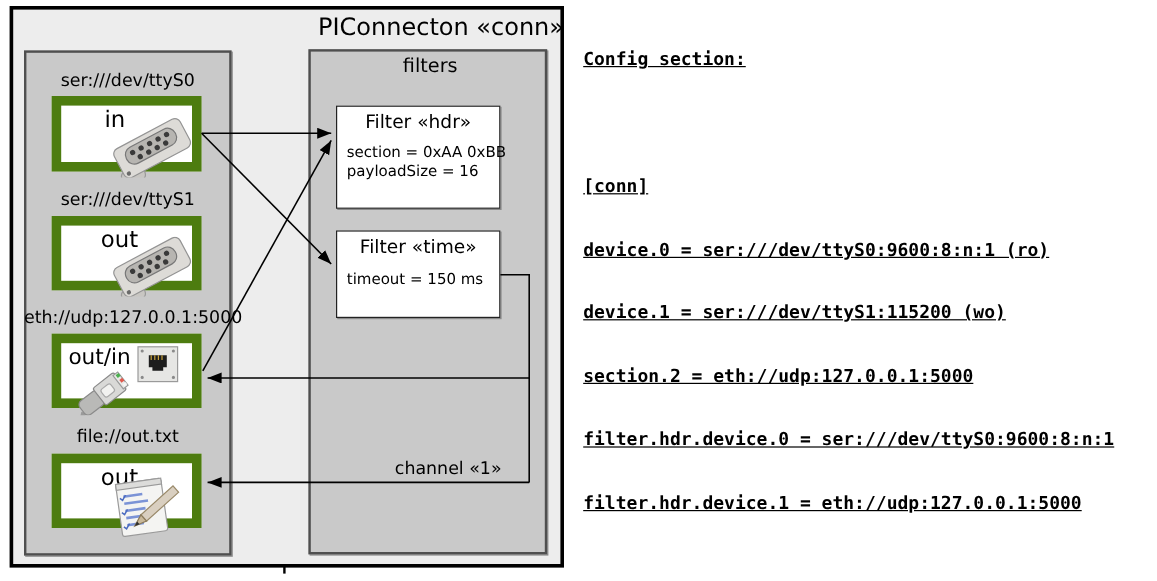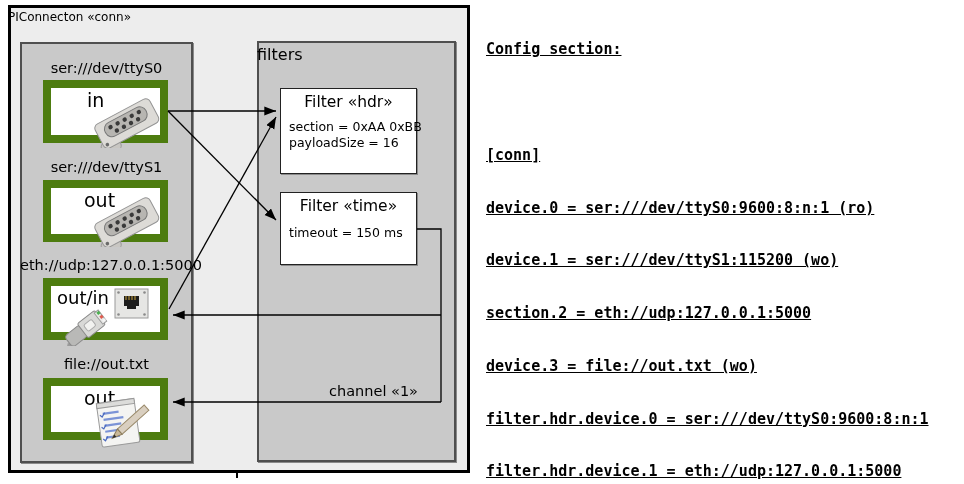--- a/index.html
+++ b/index.html
@@ -2,27 +2,27 @@
 <html><head>
 <meta charset="utf-8">
 <style>
   html,body{margin:0;padding:0;background:#fff;}
   .stage{position:relative;width:964px;height:484px;background:#fff;overflow:hidden;
          font-family:"DejaVu Sans",sans-serif;color:#000;}
   .abs{position:absolute;box-sizing:border-box;}
 
   
   .outer-box{left:8px;top:5px;width:462px;height:468px;background:#ededed;border:3px solid #000;}
-  .outer-title{left:8px;top:10px;width:462px;text-align:left;font-size:12px;}
+  .outer-title{left:8px;top:10px;width:462px;text-align:right;font-size:20px;}
 
   
   .group{background:#c9c9c9;border:2px solid #4f4f4f;box-shadow:1px 1px 0 #8a8a8a;}
   .devices-group{left:20px;top:42px;width:173px;height:421px;}
   .filters-group{left:257px;top:41px;width:199px;height:421px;}
-  .filters-title{left:257px;top:45px;width:203px;font-size:16px;}
+  .filters-title{left:257px;top:45px;width:203px;text-align:center;font-size:16px;}
 
   
   .dev-label{left:20px;width:173px;text-align:center;font-size:14.5px;white-space:nowrap;}
   .dev-box{left:43px;width:125px;height:62px;background:#fff;border:8px solid #4d7c0f;}
   .dir-label{position:absolute;top:1px;font-size:19px;line-height:22px;}
 
   
   .filter-box{left:280px;width:137px;background:#fff;border:1px solid #222;box-shadow:1px 1px 0 #8a8a8a;}
   .filter-title{position:absolute;left:0;top:4px;width:100%;text-align:center;font-size:15.5px;}
   .filter-props{position:absolute;left:8px;font-size:12.5px;line-height:16px;white-space:nowrap;}
@@ -173,21 +173,20 @@
 
   <div class="abs bottom-tick"></div>
 
   <div class="abs config">
     <div class="config-line">Config section:</div>
     <div class="config-line"></div>
     <div class="config-line">[conn]</div>
     <div class="config-line">device.0 = ser:///dev/ttyS0:9600:8:n:1 (ro)</div>
     <div class="config-line">device.1 = ser:///dev/ttyS1:115200 (wo)</div>
     <div class="config-line">section.2 = eth://udp:127.0.0.1:5000</div>
-    <div class="config-line">device.3 = file://out.txt (wo)</div>
     <div class="config-line">filter.hdr.device.0 = ser:///dev/ttyS0:9600:8:n:1</div>
     <div class="config-line">filter.hdr.device.1 = eth://udp:127.0.0.1:5000</div>
     
     
     
     
     
     
     
     

